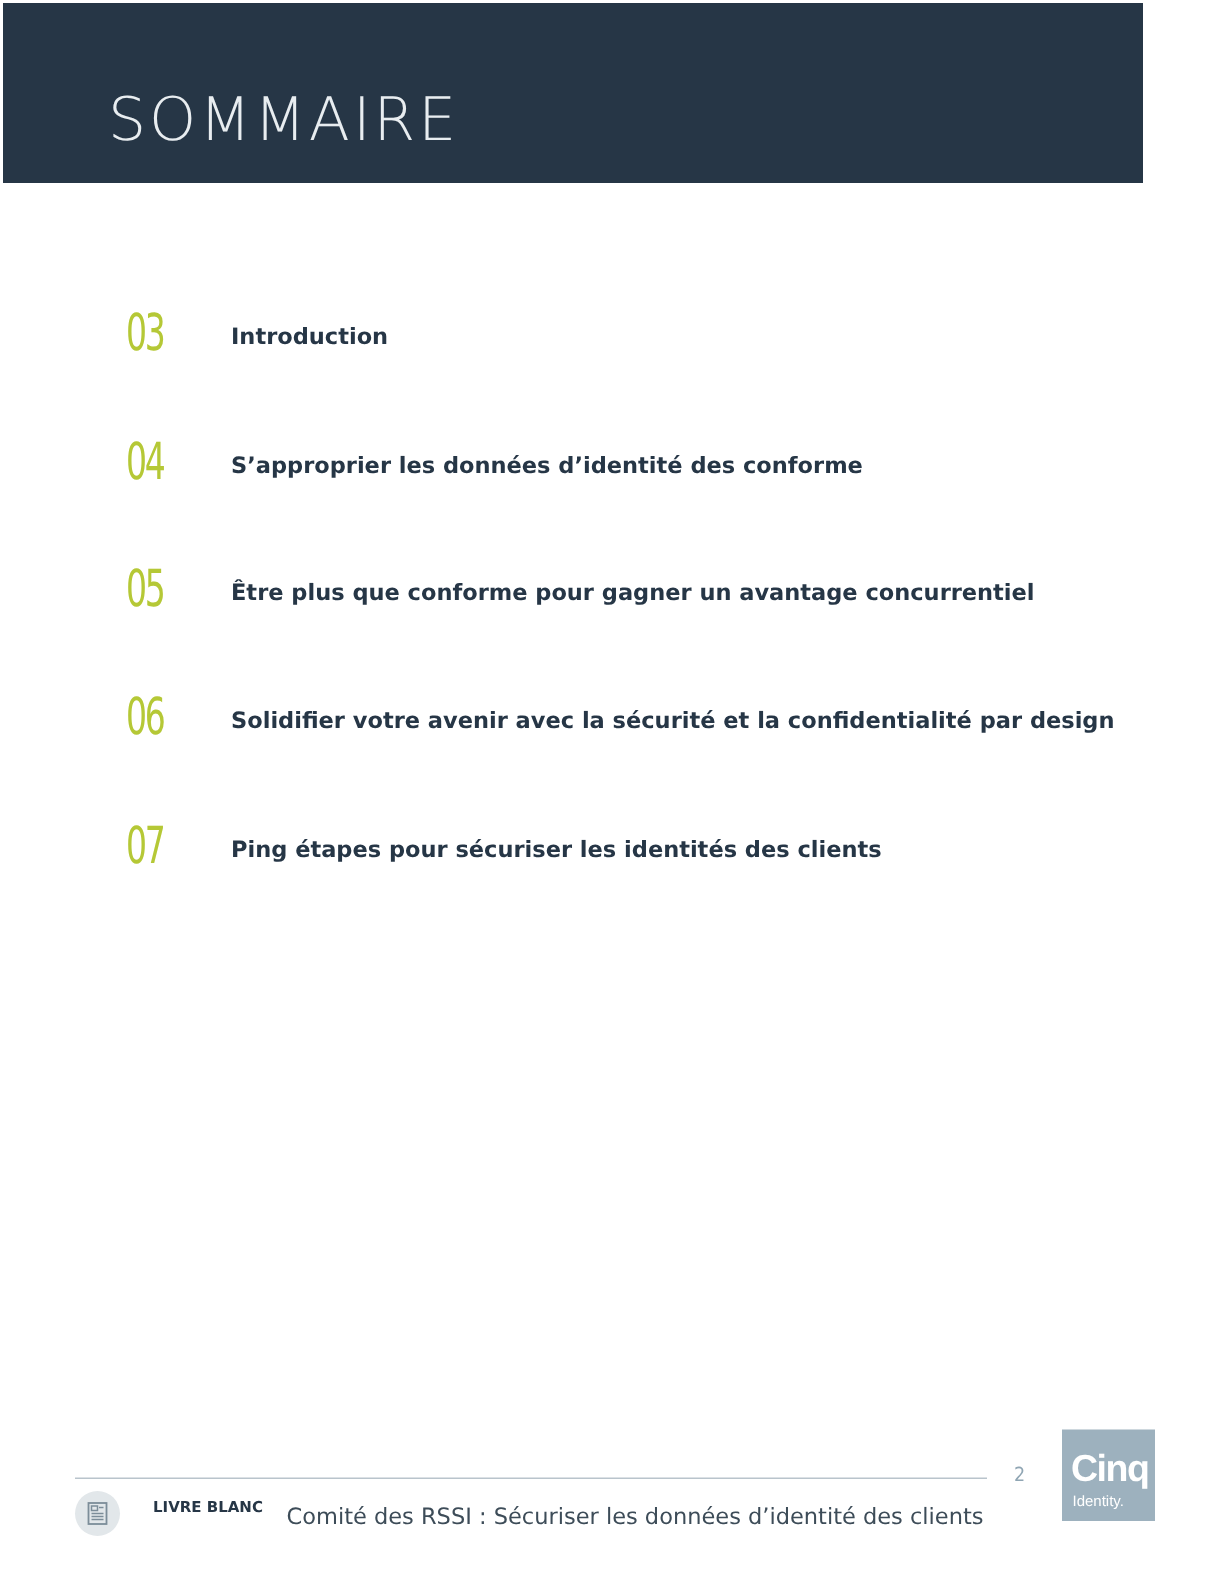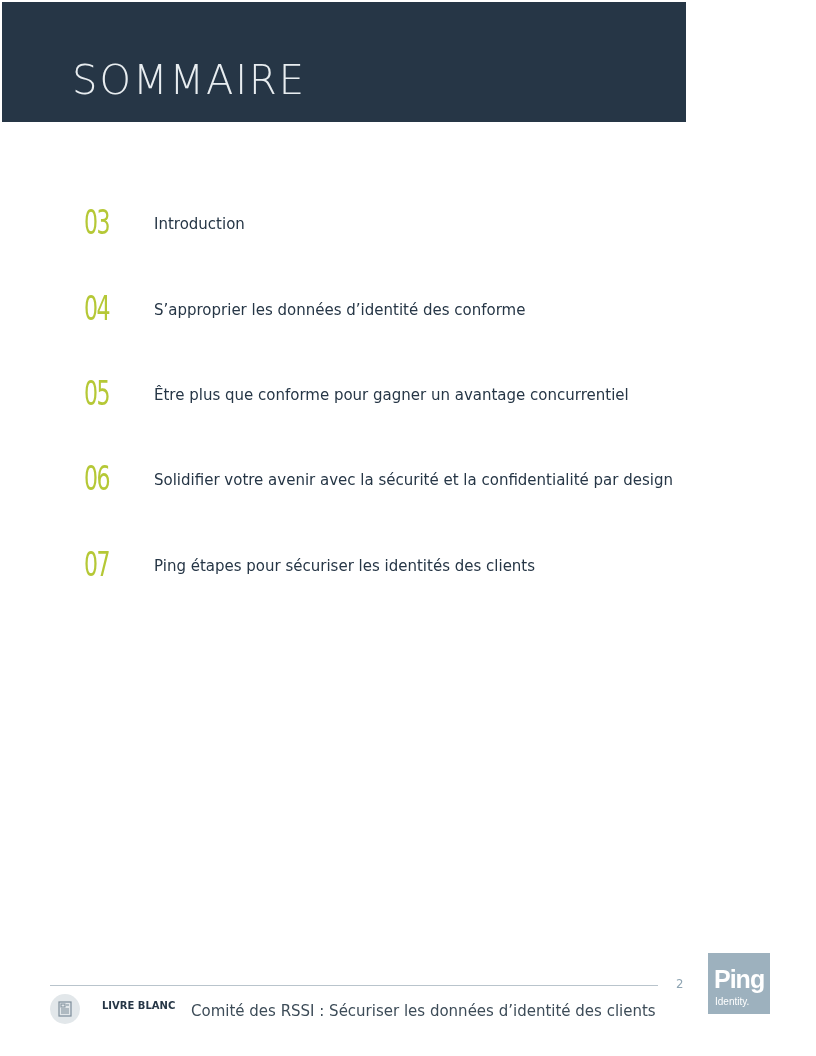--- a/index.html
+++ b/index.html
@@ -1,21 +1,21 @@
 <!DOCTYPE html>
 <html><head>
 <meta charset="utf-8">
 <style>
   html,body{margin:0;padding:0;}
   body{width:816px;height:1056px;background:#fff;position:relative;overflow:hidden;font-family:"Liberation Sans",sans-serif;}
-  .header{position:absolute;left:2px;top:2px;width:684px;height:120px;background:#263646;}
+  .header{position:absolute;left:2px;top:2px;width:760px;height:120px;background:#263646;}
   .header-title{position:absolute;left:70px;top:58px;font-family:"DejaVu Sans",sans-serif;font-weight:200;font-size:40px;letter-spacing:2px;color:#e8edf0;line-height:1;}
   .toc-item{position:absolute;left:84px;height:40px;}
   .toc-num{position:absolute;left:0;top:0;font-family:"DejaVu Sans Condensed","DejaVu Sans",sans-serif;font-size:34px;color:#b5c836;letter-spacing:-2px;transform:scaleX(0.72);transform-origin:left top;line-height:1;}
-  .toc-text{position:absolute;left:70px;top:10px;white-space:nowrap;font-family:"DejaVu Sans",sans-serif;font-size:15px;color:#263646;font-weight:400;}
+  .toc-text{position:absolute;left:70px;top:10px;white-space:nowrap;font-family:"DejaVu Sans",sans-serif;font-size:15px;color:#263646;font-weight:700;}
   .footer-line{position:absolute;left:50px;top:985px;width:608px;height:1px;background:#b9c4cc;}
   .page-num{position:absolute;left:676px;top:976px;font-size:13px;color:#8fa5b3;font-family:"DejaVu Sans Condensed","DejaVu Sans",sans-serif;}
   .logo{position:absolute;left:708px;top:953px;width:62px;height:61px;background:#9db1be;}
   .logo-ping{position:absolute;left:6px;top:14px;font-family:"Liberation Sans",sans-serif;font-weight:bold;font-size:25px;color:#fff;letter-spacing:-1px;line-height:1;}
   .logo-identity{position:absolute;left:7px;top:43px;font-size:10px;color:#fff;font-family:"Liberation Sans",sans-serif;text-align:center;}
   .footer-icon{position:absolute;left:50px;top:994px;width:30px;height:30px;border-radius:50%;background:#e2e7ea;display:flex;align-items:center;justify-content:center;}
   .footer-label{position:absolute;left:102px;top:1000px;font-size:10px;font-weight:bold;color:#263646;font-family:"DejaVu Sans",sans-serif;}
   .footer-title{position:absolute;left:191px;top:1002px;font-size:15px;color:#3d4c58;font-family:"DejaVu Sans",sans-serif;}
 </style>
 </head>
@@ -42,21 +42,21 @@
   <span class="toc-text">Solidifier votre avenir avec la sécurité et la confidentialité par design</span>
 </div>
 <div class="toc-item" style="top:547px">
   <span class="toc-num">07</span>
   <span class="toc-text">Ping étapes pour sécuriser les identités des clients</span>
 </div>
 
 <div class="footer-line"></div>
 <div class="page-num">2</div>
 <div class="logo">
-  <span class="logo-ping">Ping</span>
+  <span class="logo-ping">Cinq</span>
   <span class="logo-identity">Identity.</span>
 </div>
 <div class="footer-icon">
   <svg width="18" height="18" viewBox="0 0 18 18">
       <rect x="3" y="2" width="12" height="14" fill="none" stroke="#7c8d99" stroke-width="1.2"></rect>
       <rect x="5" y="4" width="4" height="3" fill="none" stroke="#7c8d99" stroke-width="1"></rect>
       <line x1="10" y1="5" x2="13" y2="5" stroke="#7c8d99"></line>
       <line x1="5" y1="9" x2="13" y2="9" stroke="#7c8d99"></line>
       <line x1="5" y1="11" x2="13" y2="11" stroke="#7c8d99"></line>
       <line x1="5" y1="13" x2="13" y2="13" stroke="#7c8d99"></line>

